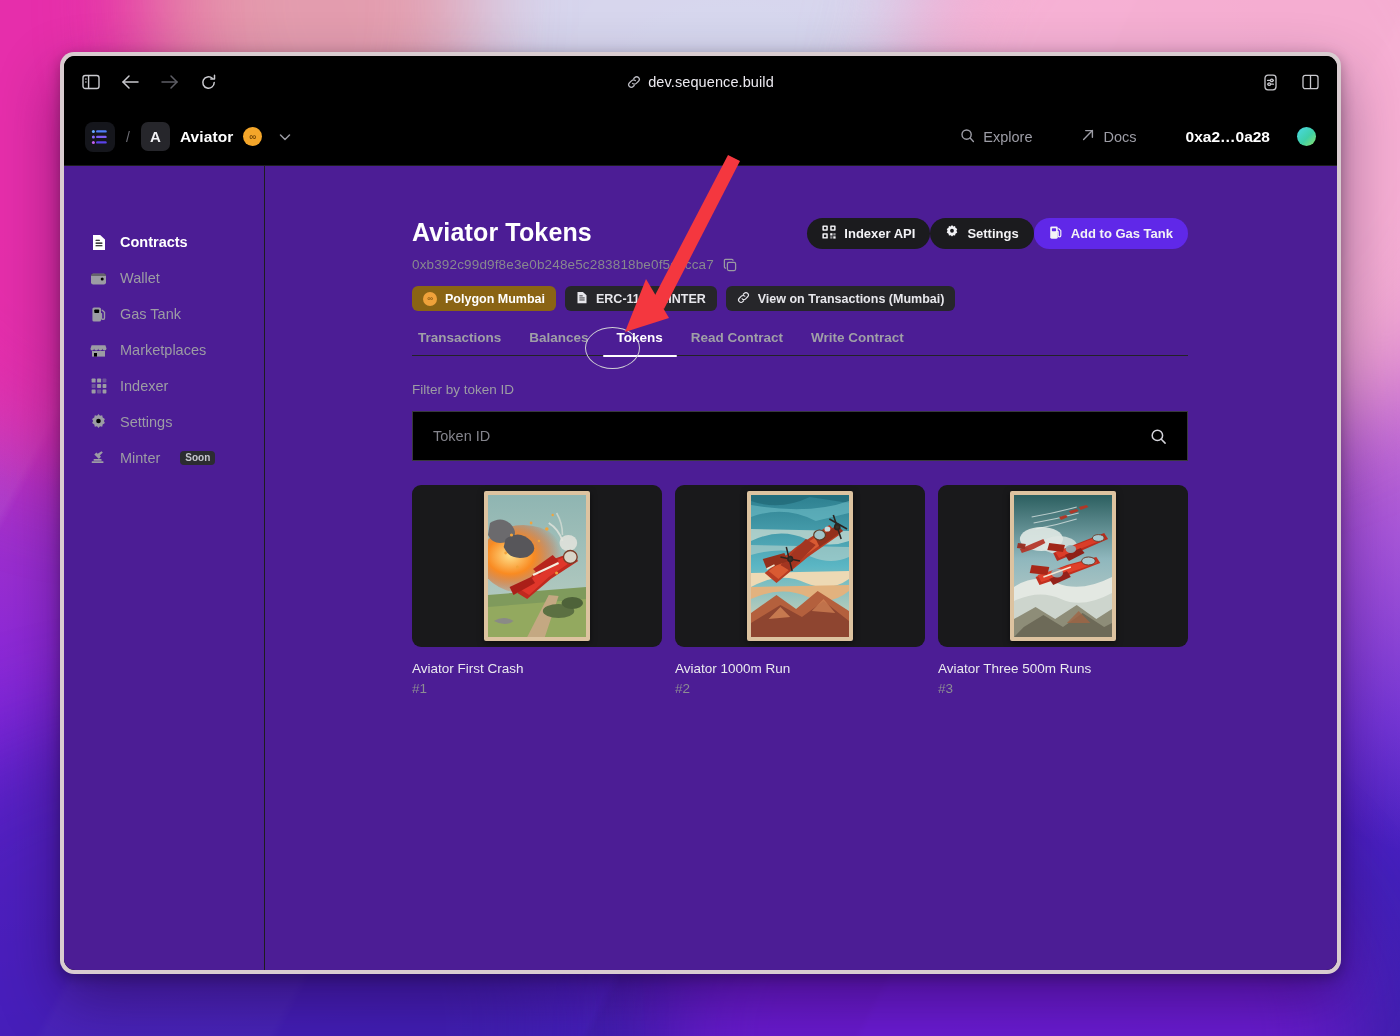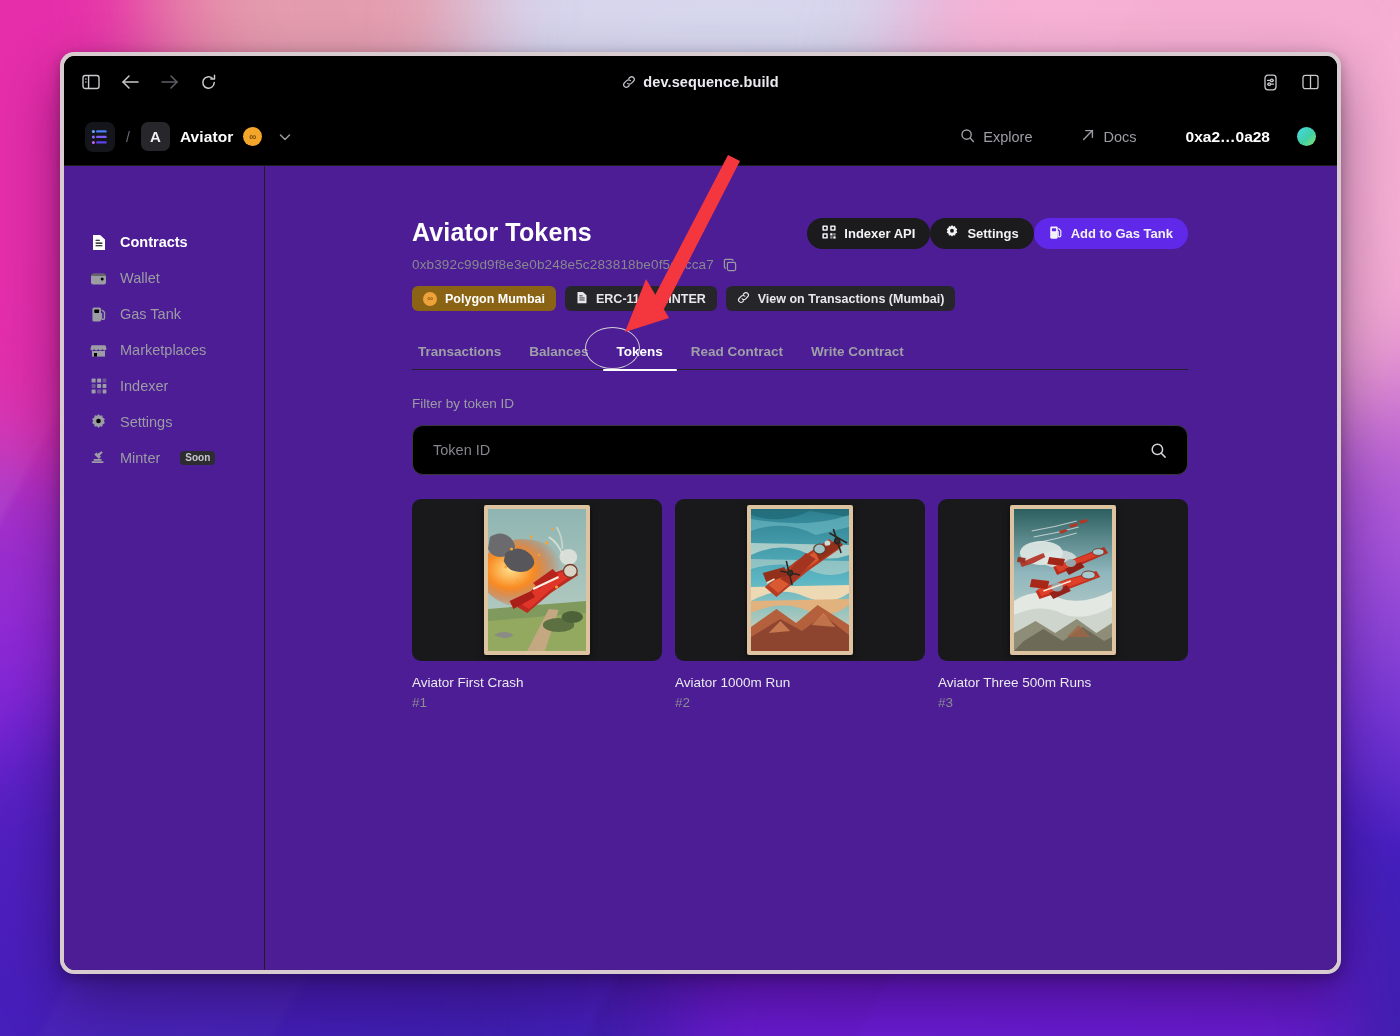--- a/index.html
+++ b/index.html
@@ -79,21 +79,20 @@
 
   
   #browser-toolbar {
     height: 52px;
     flex: 0 0 52px;
     display: flex;
     align-items: center;
     padding: 0 16px;
     position: relative;
     background: #000;
-    font-weight: bold;
   }
   .chrome-btns { display: flex; align-items: center; gap: 17px; }
   .chrome-btn {
     width: 22px; height: 22px;
     display: flex; align-items: center; justify-content: center;
     color: #c9c9ce;
     cursor: pointer;
   }
   .chrome-btn svg { display: block; }
   #url-display {
@@ -240,21 +239,21 @@
   .badge.network { background: #8a6414; color: #ffffff; }
   .badge.link { cursor: pointer; }
   .chain-dot {
     width: 14px; height: 14px; border-radius: 50%;
     background: #f0a23a; display: inline-flex;
     align-items: center; justify-content: center;
     color: #8a5a10; font-size: 8px; font-weight: 700;
   }
 
   
-  #tabs-wrap { margin-top: 32px; border-bottom: 1px solid #232326; position: relative; }
+  #tabs-wrap { margin-top: 18px; border-bottom: 1px solid #232326; position: relative; }
   #tabs { display: flex; align-items: center; gap: 0; }
   .tab {
     color: #9f9fa7;
     font-size: 13.5px; font-weight: 700;
     padding: 0 14px 11px 14px;
     cursor: pointer;
     position: relative;
     top: 1px;
   }
   .tab:first-child { padding-left: 6px; }
@@ -267,21 +266,21 @@
     background: #ffffff;
     border-radius: 2px;
   }
 
   
   #filter-label { color: #9c9ca4; font-size: 13.5px; margin-top: 26px; }
   #search-field {
     margin-top: 14px;
     height: 50px;
     border: 1px solid #38383c;
-    border-radius: 11px;
+    border-radius: 0;
     display: flex; align-items: center;
     padding: 0 20px;
     background: #000;
   }
   #search-input {
     flex: 1 1 auto;
     background: transparent;
     border: none; outline: none;
     color: #e6e6ec;
     font-family: "Liberation Sans", sans-serif;

